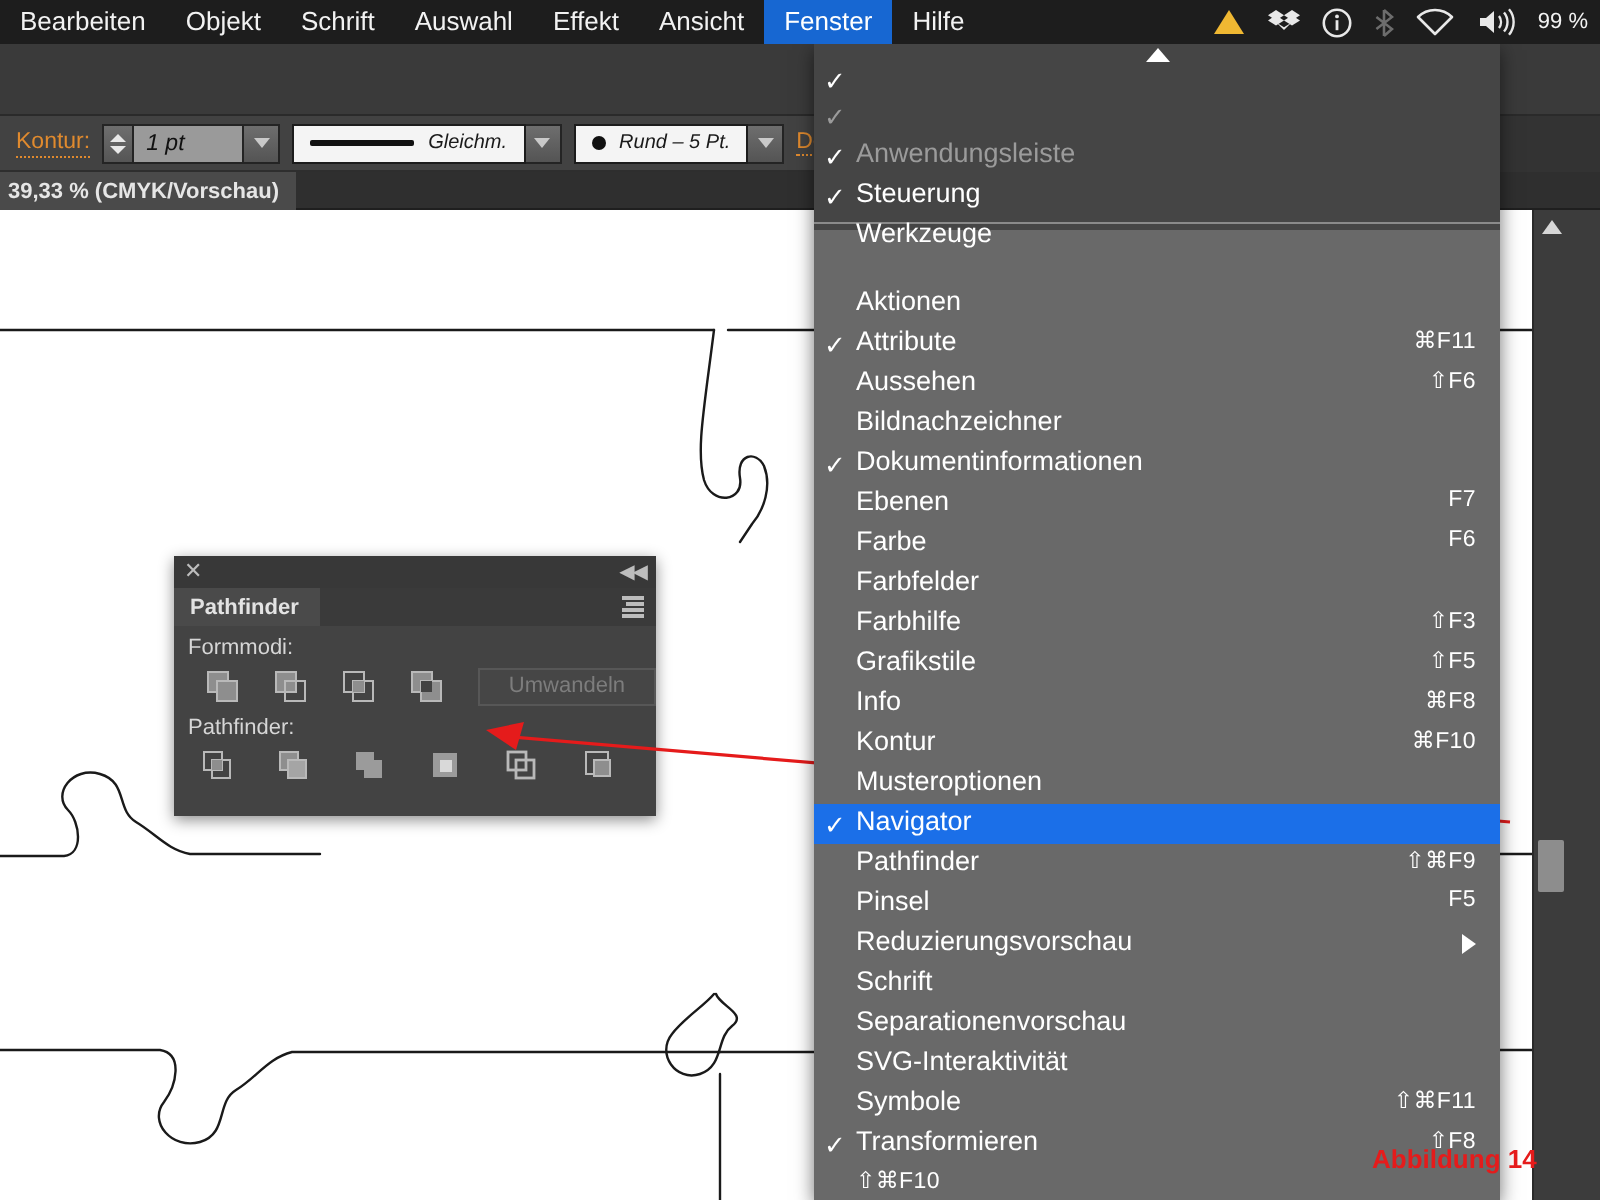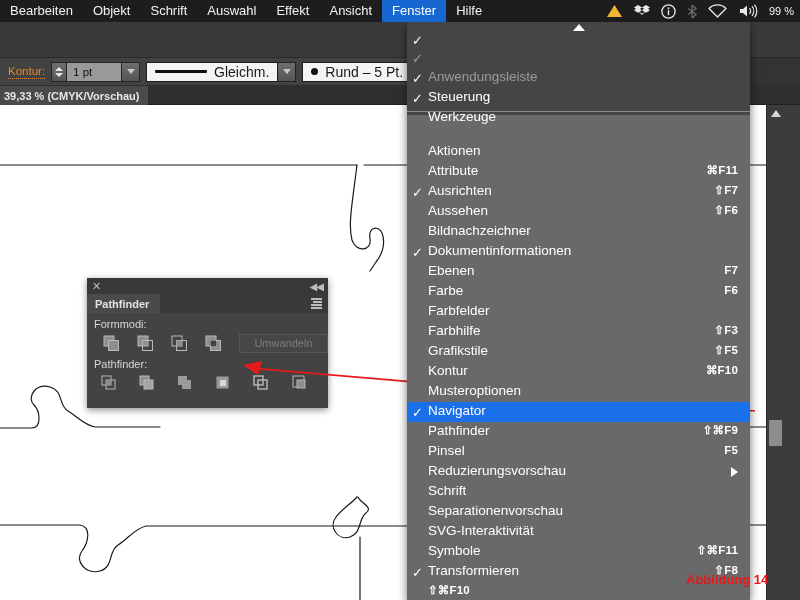--- a/index.html
+++ b/index.html
@@ -70,25 +70,25 @@
     display: flex; align-items: center; padding: 0 6px;
     min-width: 56px;
   }
   .ddbtn {
     width: 18px; height: 20px;
     background: linear-gradient(#6e6e6e, #545454);
     border: 1px solid #242424; border-left: none;
     display: flex; align-items: center; justify-content: center;
   }
   .ddbtn .caret { width: 0; height: 0; border-left: 4px solid transparent; border-right: 4px solid transparent; border-top: 5px solid #c9c9c9; }
-  .combo { display: flex; align-items: center; }
+  .combo { display: flex; align-items: center; font-style: italic; }
   .combo-white {
     height: 20px; background: #f4f4f4; border: 1px solid #1c1c1c;
     display: flex; align-items: center; gap: 7px; padding: 0 8px;
-    color: #1a1a1a; font-size: 14px;
+    color: #1a1a1a; font-size: 10px;
   }
   .profline { width: 52px; height: 3px; background: #111; border-radius: 1px; }
   .dotglyph { width: 7px; height: 7px; border-radius: 50%; background: #111; }
   .preset-lbl { color: #e08a2e; font-size: 11.5px; border-bottom: 1px dotted #e08a2e; white-space: nowrap; }
 
   
   .doctab {
     position: absolute; top: 86px; left: 0; width: 800px; height: 19px;
     background: #2f2f2f; z-index: 9;
     border-bottom: 1px solid #1f1f1f;
@@ -158,21 +158,21 @@
   .ddrow {
     height: 20px; display: flex; align-items: center;
     padding-left: 5px; padding-right: 12px;
     white-space: nowrap;
   }
   .ddrow.sel { background: #1b6fe8; }
   .ddrow.dim { color: #9b9b9b; }
   .ddrow .chk { width: 16px; flex: 0 0 16px; font-size: 13px; line-height: 1; }
   .ddrow .lbl { flex: 1 1 auto; margin-top: 37px; }
   .ddrow .sc {
-    font-size: 11.5px; letter-spacing: .2px; font-weight: bold;
+    font-size: 11.5px; letter-spacing: .2px; font-weight: normal;
     display: flex; align-items: center; gap: 0px; margin-top: 36px;
   }
   .ddrow .arrow {
     width: 0; height: 0;
     border-top: 5px solid transparent; border-bottom: 5px solid transparent;
     border-left: 7px solid #ffffff;
   }
   .dd-sep { height: 1px; background: #8a8a8a; margin: 3px 0 3px 0; }
 
   
@@ -499,25 +499,20 @@
         <div class="ddrow">
           <span class="chk"></span>
           <span class="lbl">Aktionen</span>
         </div>
         <div class="ddrow">
           <span class="chk"></span>
           <span class="lbl">Attribute</span>
           <span class="sc">⌘F11</span>
         </div>
         <div class="ddrow">
-          <span class="chk"></span>
-          <span class="lbl">Ausrichten</span>
-          <span class="sc">⇧F7</span>
-        </div>
-        <div class="ddrow">
           <span class="chk">✓</span>
           <span class="lbl">Aussehen</span>
           <span class="sc">⇧F6</span>
         </div>
         <div class="ddrow">
           <span class="chk"></span>
           <span class="lbl">Bildnachzeichner</span>
         </div>
         <div class="ddrow">
           <span class="chk"></span>
@@ -539,20 +534,25 @@
         </div>
         <div class="ddrow">
           <span class="chk"></span>
           <span class="lbl">Farbhilfe</span>
           <span class="sc">⇧F3</span>
         </div>
         <div class="ddrow">
           <span class="chk"></span>
           <span class="lbl">Grafikstile</span>
           <span class="sc">⇧F5</span>
+        </div>
+        <div class="ddrow">
+          <span class="chk"></span>
+          <span class="lbl">Info</span>
+          <span class="sc">⌘F8</span>
         </div>
         <div class="ddrow">
           <span class="chk"></span>
           <span class="lbl">Kontur</span>
           <span class="sc">⌘F10</span>
         </div>
         <div class="ddrow">
           <span class="chk"></span>
           <span class="lbl">Musteroptionen</span>
         </div>

